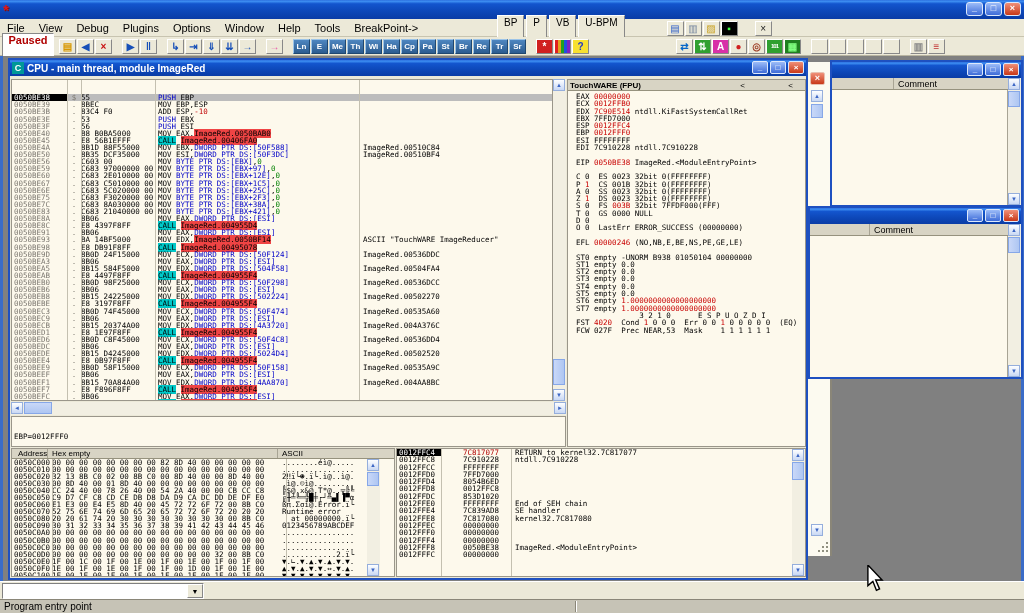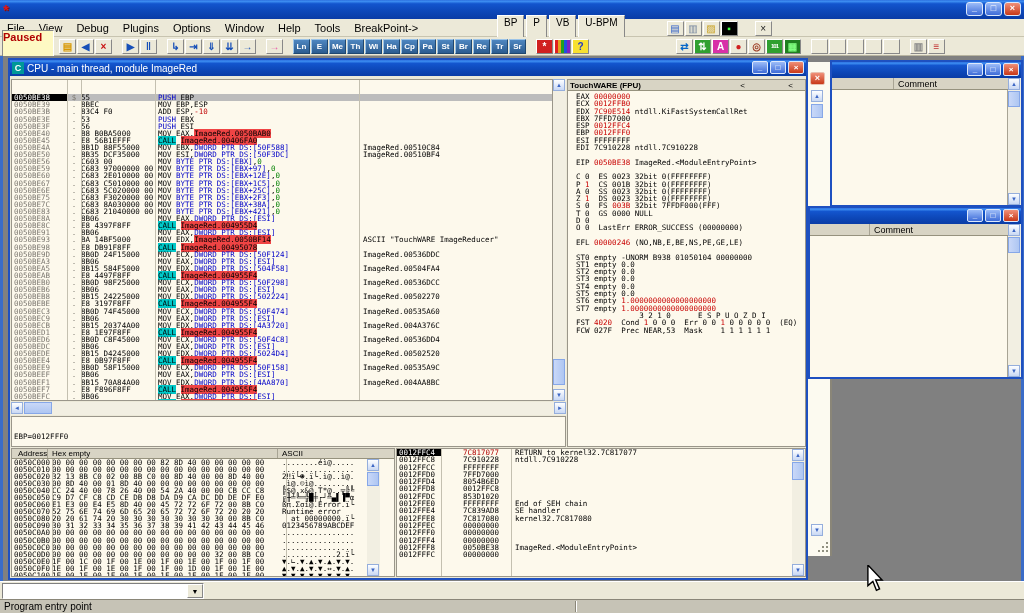--- a/index.html
+++ b/index.html
@@ -14,33 +14,33 @@
 .cap-close{background:linear-gradient(#F09078,#C83818)}
 
 #menubar{position:absolute;left:0;top:19px;width:1024px;height:18px;background:#ECE9D8;border-bottom:1px solid #C8C4B0;display:flex;align-items:center}
 .menu-item{font-size:11px;padding:13px 7px;color:#000}
 #menu-right{position:absolute;left:497px;top:0;height:18px;display:flex;align-items:center}
 .mbtn{font-size:10px;padding:1px 6px;margin-right:2px;border:1px solid;border-color:#fff #888 #888 #fff;background:#ECE9D8;height:26px}
 .m-ico{width:17px;height:15px;margin-right:1px;border:1px solid;border-color:#fff #888 #888 #fff;font-size:10px;text-align:center;line-height:13px;background:#ECE9D8}
 .msp{width:40px}.msp2{width:16px}
 
 #toolbar{position:absolute;left:0;top:37px;width:1024px;height:19px;background:#ECE9D8;border-bottom:1px solid #B8B4A0;display:flex;align-items:center}
-#paused{width:52px;height:32px;margin-left:2px;background:#fef9c3;border:1px solid;border-color:#888 #fff #fff #888;color:#B00000;font-size:11px;font-weight:bold;text-align:left;line-height:13px}
+#paused{width:52px;height:26px;margin-left:2px;background:#ffffff;border:1px solid;border-color:#888 #fff #fff #888;color:#B00000;font-size:11px;font-weight:bold;text-align:center;line-height:13px}
 .tbtn{width:17px;height:15px;margin-left:1px;border:1px solid;border-color:#fff #888 #888 #fff;font-size:10px;font-weight:bold;text-align:center;line-height:13px;background:#ECE9D8;overflow:hidden}
 .tb-gap{width:9px}
 .lbtn{width:17px;height:15px;margin-left:1px;border:1px solid;border-color:#9CC4E8 #204870 #204870 #9CC4E8;background:linear-gradient(#4E86C0,#2C5C90);color:#fff;font-size:8px;font-weight:bold;text-align:center;line-height:14px}
 .rainbow{background:linear-gradient(90deg,#E02020 0 20%,#E0A020 20% 40%,#20A020 40% 60%,#2050E0 60% 80%,#8020C0 80% 100%)}
 .tiny{font-size:6px;letter-spacing:-1px}
 
 #mdi{position:absolute;left:0;top:56px;width:1024px;height:525px;background:#808080}
 .edge{position:absolute;top:0;width:3px;height:525px;background:#3A6CC8}
 
 .cwin{position:absolute;border:2px solid #1E50C0;background:#ECE9D8}
 .ctitle{height:16px;background:linear-gradient(180deg,#2E72E0 0%,#3B8BF0 8%,#1355CE 22%,#0D47B8 62%,#0A3CA6 100%);display:flex;align-items:center;position:relative}
-.ctitle .txt{color:#fff;font-size:10px;font-weight:normal;margin-left:3px;white-space:nowrap}
+.ctitle .txt{color:#fff;font-size:10px;font-weight:bold;margin-left:3px;white-space:nowrap}
 .cicon{width:12px;height:12px;background:#009898;color:#fff;font-size:9px;font-weight:bold;text-align:center;line-height:12px;margin-left:2px}
 .cbtns{position:absolute;right:2px;top:1px;display:flex;gap:2px}
 .cbtn{width:16px;height:13px;border-radius:2px;border:1px solid #DCE8FC;background:linear-gradient(#9CBCF8,#3E6CD8);color:#fff;font-size:8px;line-height:11px;text-align:center;font-weight:bold}
 .cbtn.close{background:linear-gradient(#F09078,#C83818)}
 
 #cpu-win{left:8px;top:2px;width:800px;height:522px;z-index:3}
 .pane{position:absolute;background:#FDF9EC;border:1px solid #9A968A;overflow:hidden}
 #dz{left:1px;top:19px;width:542px;height:322px}
 #dz-vsb{left:543px;top:19px;width:13px;height:322px}
 #dz-hsb{left:1px;top:342px;width:555px;height:13px}

